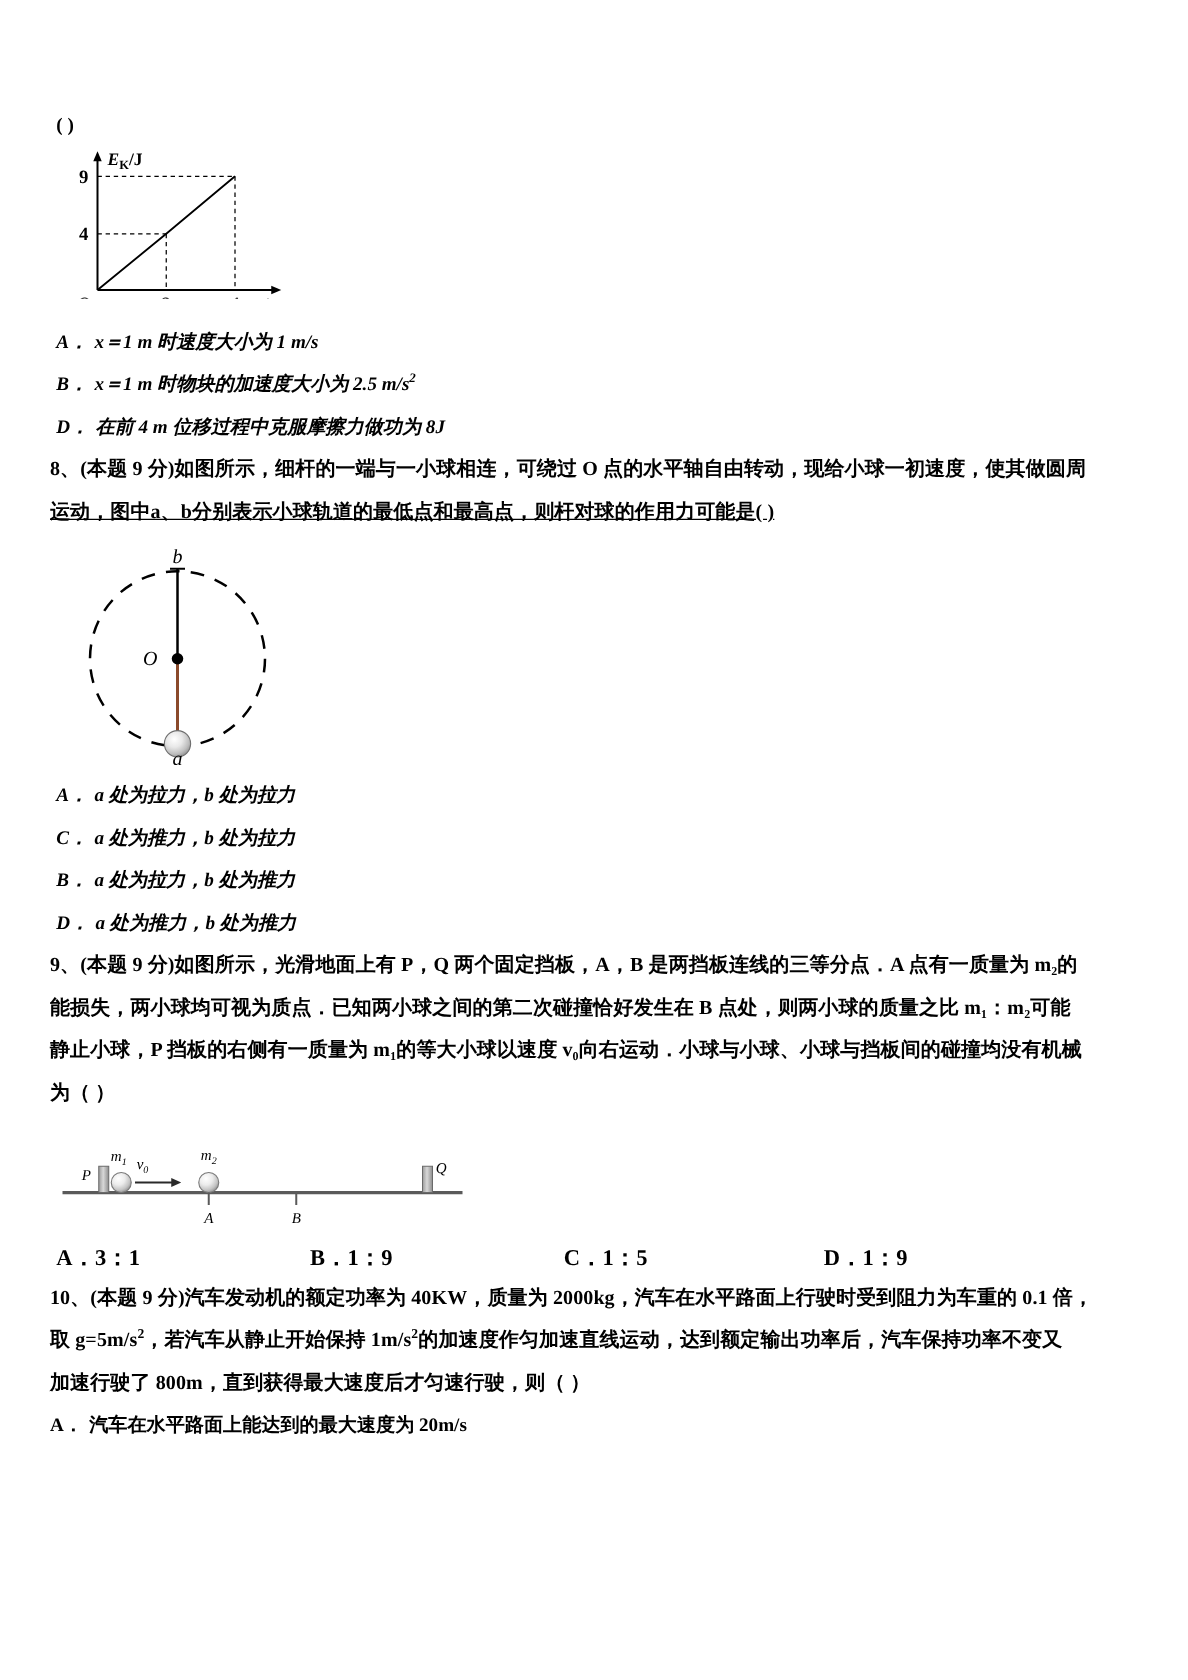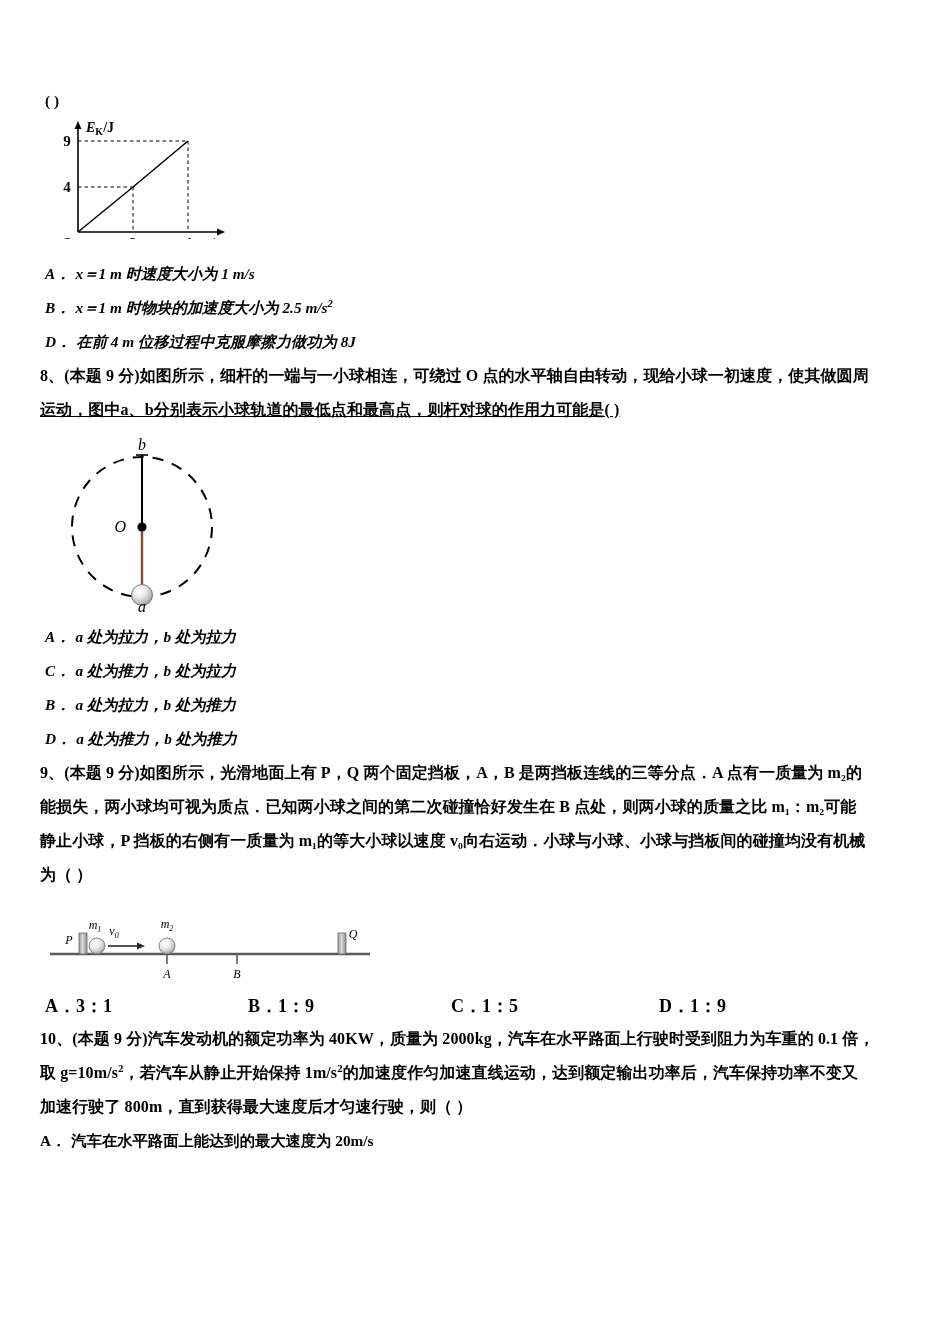--- a/index.html
+++ b/index.html
@@ -251,21 +251,21 @@
 
   <div class="opt-row">
     <div><span class="lbl">A．</span><span>3：1</span></div>
     <div><span class="lbl">B．</span><span>1：9</span></div>
     <div><span class="lbl">C．</span><span>1：5</span></div>
     <div><span class="lbl">D．</span><span>1：9</span></div>
   </div>
 
   <div class="qline">10、(本题 9 分)汽车发动机的额定功率为 40KW，质量为 2000kg，汽车在水平路面上行驶时受到阻力为车重的 0.1 倍，</div>
   <div class="qline">
-    <span>取 g=10m/s</span><sup>2</sup><span>，若汽车从静止开始保持 1m/s</span><sup>2</sup><span>的加速度作匀加速直线运动，达到额定输出功率后，汽车保持功率不变又</span>
+    <span>取 g=5m/s</span><sup>2</sup><span>，若汽车从静止开始保持 1m/s</span><sup>2</sup><span>的加速度作匀加速直线运动，达到额定输出功率后，汽车保持功率不变又</span>
   </div>
   <div class="qline">加速行驶了 800m，直到获得最大速度后才匀速行驶，则（      ）</div>
   <div class="opt">
     <span class="lbl">A．</span><span>汽车在水平路面上能达到的最大速度为 20m/s</span>
   </div>
 
 </div>
 </div>
 
 </body></html>

